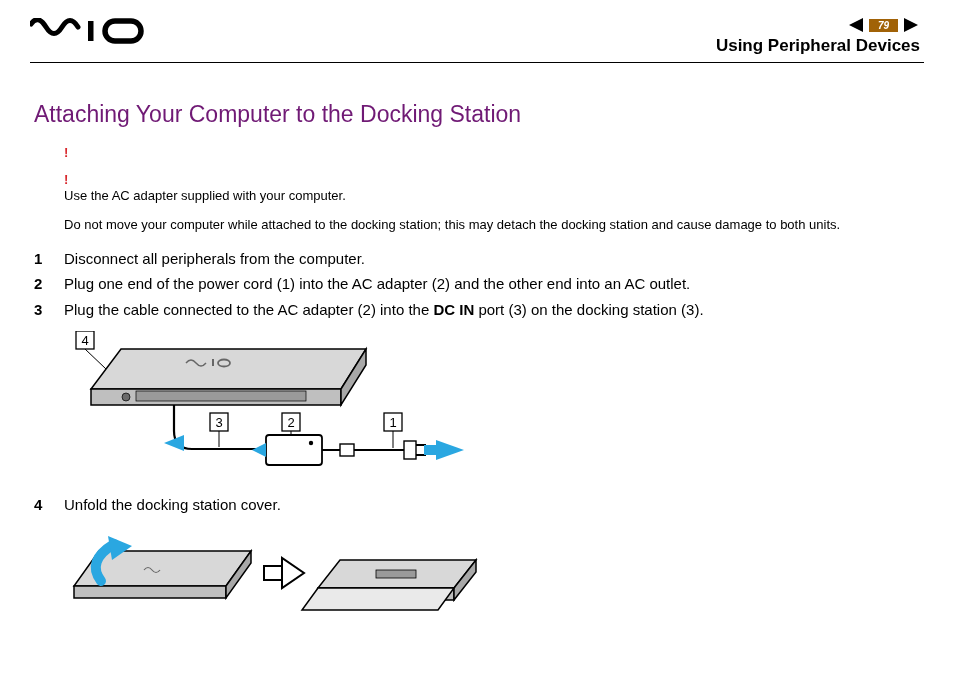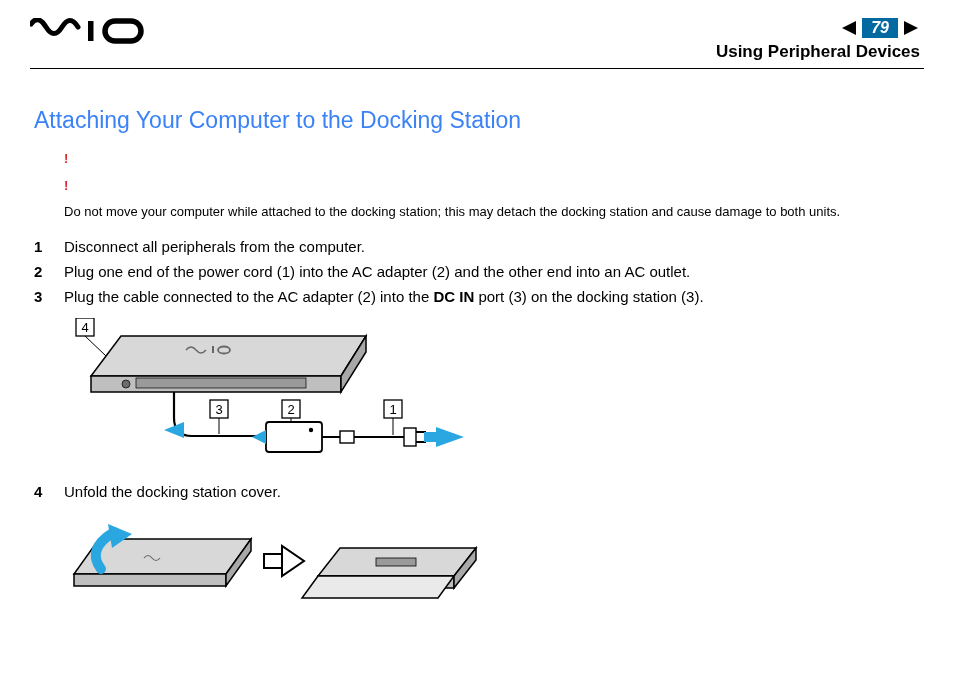--- a/index.html
+++ b/index.html
@@ -23,25 +23,25 @@
     text-align: right;
     font-size: 0; 
   }
   .nav-row {
     display: flex;
     align-items: center;
     justify-content: flex-end;
     gap: 6px;
   }
   .page-badge {
-    background: #0369a1;
+    background: #a16207;
     color: #fff;
     font-style: italic;
     font-weight: bold;
-    font-size: 16px;
+    font-size: 10px;
     padding: 1px 9px;
     border-radius: 0;
     display: inline-block;
   }
   .arrow-btn {
     display: inline-flex;
     align-items: center;
     cursor: pointer;
   }
   .breadcrumb {
@@ -51,21 +51,21 @@
   }
   .rule {
     height: 1px;
     background: #000;
     margin: 0 30px;
   }
   .content {
     padding: 38px 34px 0 34px;
   }
   .title {
-    color: #3b82f6;
+    color: #701a75;
     font-size: 23px;
     font-weight: 400;
     margin-bottom: 18px;
   }
   .warn-row {
     margin-left: 30px;
     margin-bottom: 14px;
   }
   .warn-row .bang {
     color: #d8282d;
@@ -145,20 +145,21 @@
 
   <h1 class="title">Attaching Your Computer to the Docking Station</h1>
 
   <div class="warn-row">
     <span class="bang">!</span>
   </div>
 
 
   <div class="warn-row note-gap">
     <span class="bang">!</span>
+    <span class="warn-text">Use the AC adapter supplied with your computer.</span>
   </div>
 
   <div class="warn-row">
     <span class="warn-text">Do not move your computer while attached to the docking station; this may detach the docking station and cause damage to both units.</span>
   </div>
 
   <ol class="steps">
     <li>
       <span class="step-text">Disconnect all peripherals from the computer.</span>
     </li>

